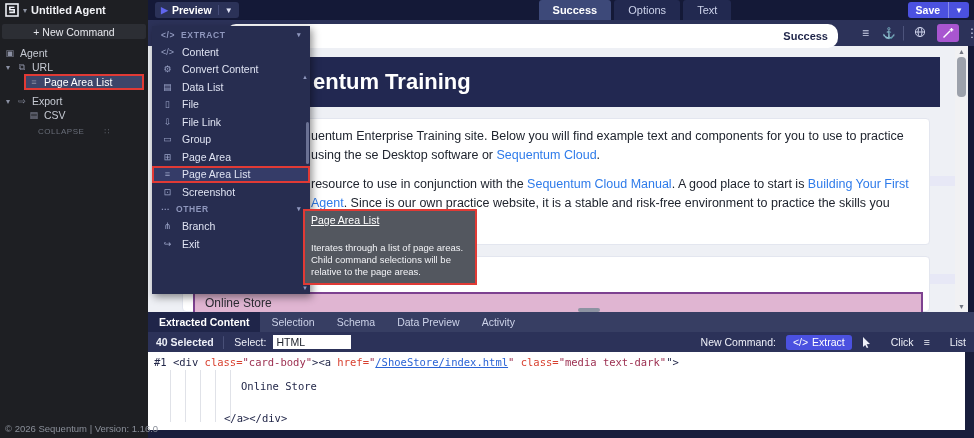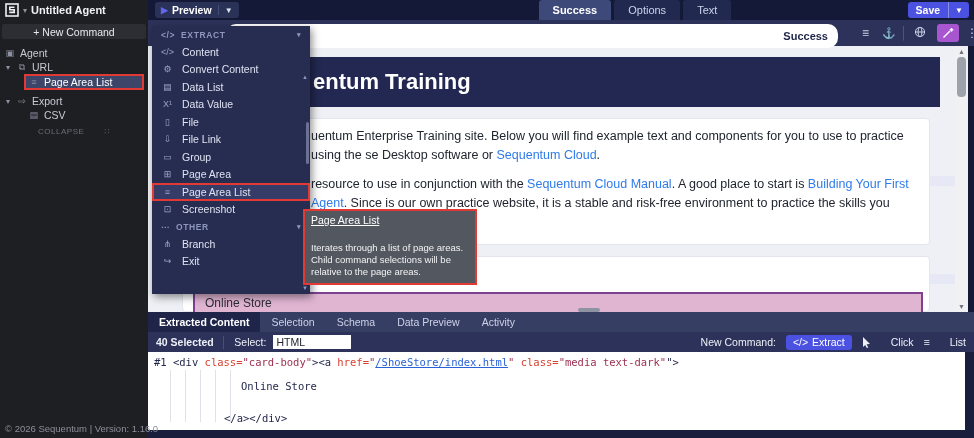--- a/index.html
+++ b/index.html
@@ -286,24 +286,20 @@
       </div>
     <div class="mi">
         <span class="ic">⚙</span>
         <span>Convert Content</span>
       </div>
     <div class="mi">
         <span class="ic">▤</span>
         <span>Data List</span>
       </div>
     <div class="mi">
-        <span class="ic">X¹</span>
-        <span>Data Value</span>
-      </div>
-    <div class="mi">
         <span class="ic">▯</span>
         <span>File</span>
       </div>
     <div class="mi">
         <span class="ic">⇩</span>
         <span>File Link</span>
       </div>
     <div class="mi">
         <span class="ic">▭</span>
         <span>Group</span>

